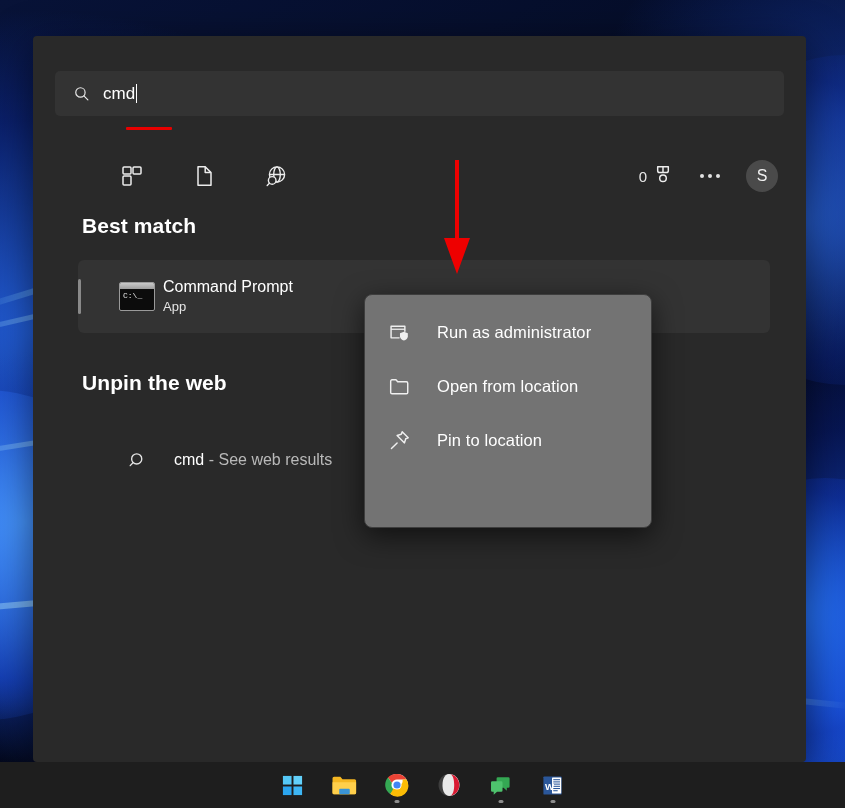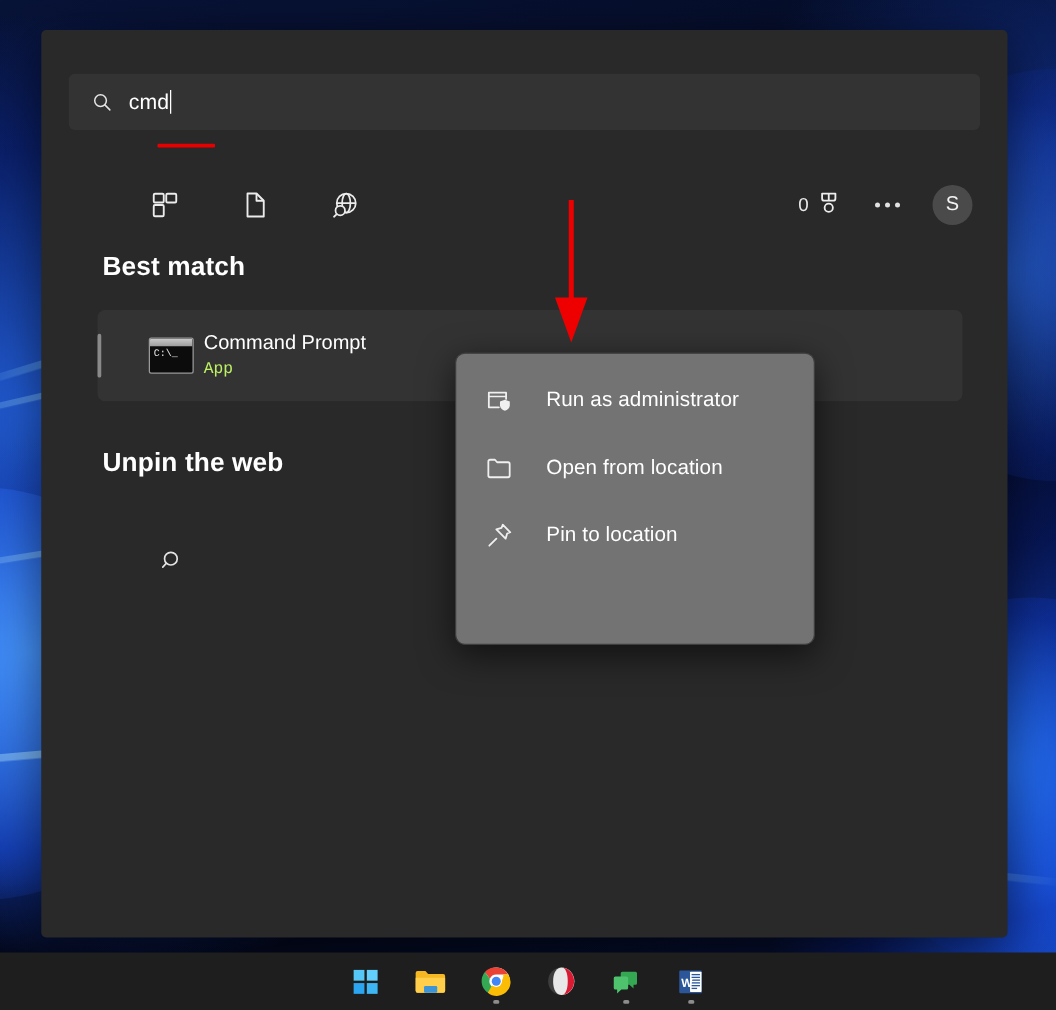--- a/index.html
+++ b/index.html
@@ -74,21 +74,21 @@
   }
   .blob-c {
     position: absolute; right: -120px; bottom: 30px;
     width: 280px; height: 300px; border-radius: 50%;
     background: radial-gradient(circle at 40% 45%, rgba(40,120,255,0.9) 0%, rgba(16,55,185,0.45) 52%, rgba(4,12,48,0) 76%);
   }
 
   
   .search-panel {
     position: absolute;
-    left: 33px; top: 24px;
+    left: 33px; top: 36px;
     width: 773px; height: 726px;
     background: #292929;
     border-radius: 4px;
     box-shadow: 0 10px 40px rgba(0,0,0,0.55);
     overflow: hidden;
   }
 
   .search-box {
     position: absolute;
     left: 22px; top: 35px;
@@ -218,21 +218,21 @@
   .cmd-icon .prompt {
     position: absolute; left: 3px; top: 8px;
     color: #e8e8e8;
     font-family: "Liberation Mono", monospace;
     font-size: 8px;
     line-height: 9px;
     white-space: nowrap;
   }
   .res-text { margin-left: 8px; }
   .res-title { color: #ffffff; font-size: 16px; line-height: 20px; }
-  .res-sub { color: #bef264; font-size: 13px; line-height: 18px; margin-top: 1px; font-family: Liberation Mono, monospace; }
+  .res-sub { color: #e5e5e5; font-size: 13px; line-height: 18px; margin-top: 1px; }
 
   
   #web-result-row {
     position: absolute;
     left: 45px; top: 396px;
     width: 692px; height: 56px;
     border-radius: 6px;
     display: flex;
     align-items: center;
   }
@@ -403,20 +403,21 @@
 
     <div class="section-heading" id="search-web-heading">Unpin the web</div>
 
     <div id="web-result-row">
       <span class="web-glass">
         <svg viewBox="0 0 24 24" width="19" height="19" fill="none" stroke="#e4e4e4" stroke-width="1.7">
           <circle cx="11" cy="10" r="6.4"></circle>
             <line x1="6.3" y1="14.8" x2="2.8" y2="18.5" stroke-linecap="round"></line>
         </svg>
       </span>
+      <span class="web-label"><span>cmd</span> <span class="muted">- See web results</span></span>
     </div>
 
     <div class="context-menu">
 
       <div class="menu-item">
         <span class="menu-icon">
           <svg viewBox="0 0 24 24" width="23" height="23" fill="none" stroke="#f0f0f0" stroke-width="1.5">
             <path d="M3.2 5.4h14.4v5.2M3.2 5.4v12.2h8.4" stroke-linejoin="round" stroke-linecap="round"></path>
             <path d="M3.2 8.6h14.4" stroke-width="1.3"></path>
             <path d="M16.6 11.2l4.1 1.5v3.1c0 2.3-1.9 3.9-4.1 4.6-2.2-.7-4.1-2.3-4.1-4.6v-3.1z" fill="#f0f0f0" stroke="none"></path>

